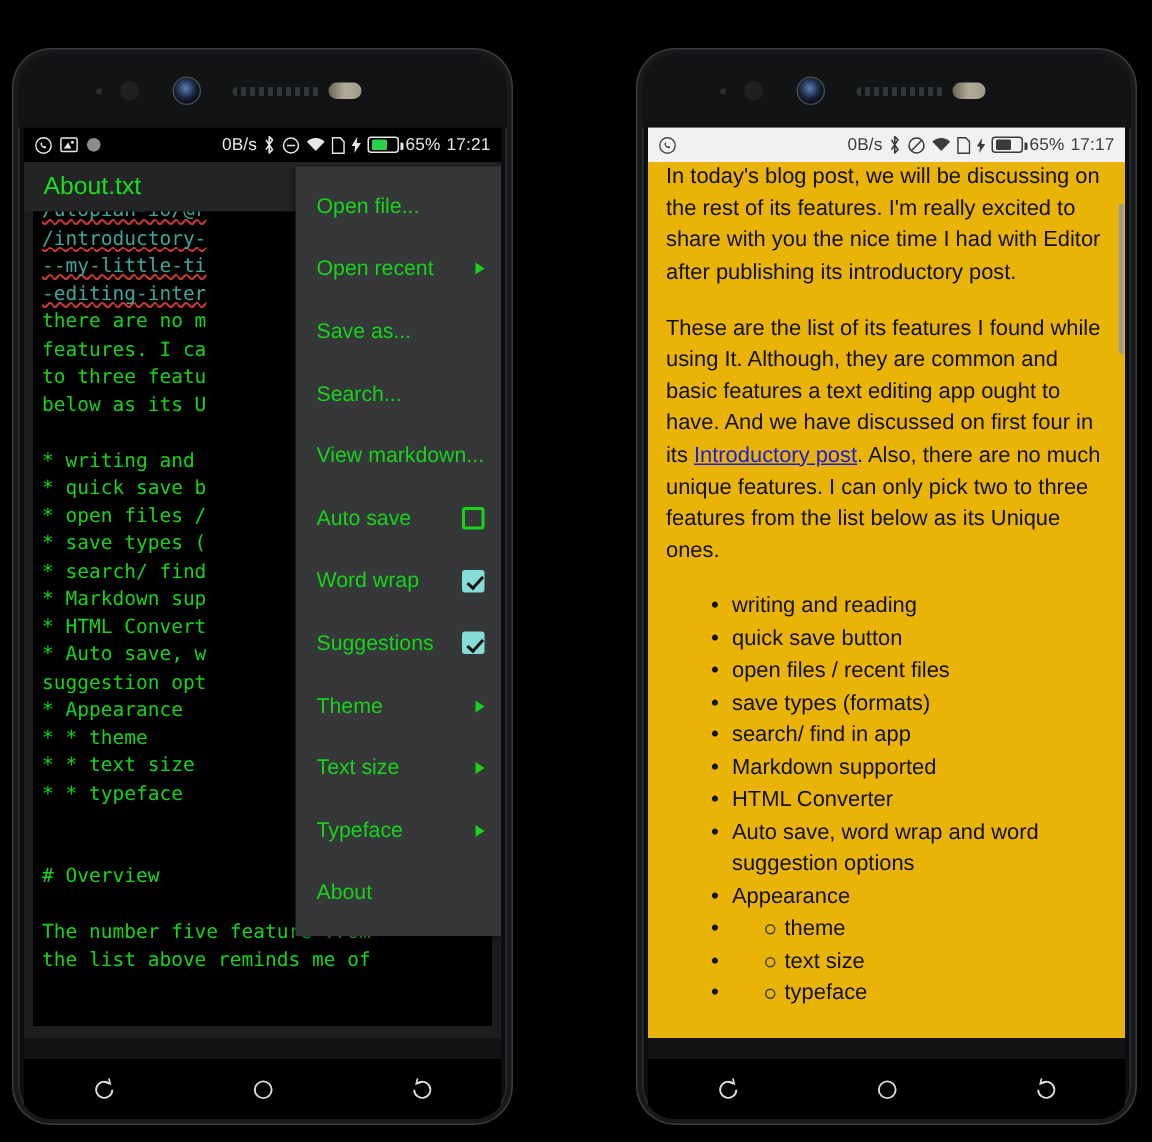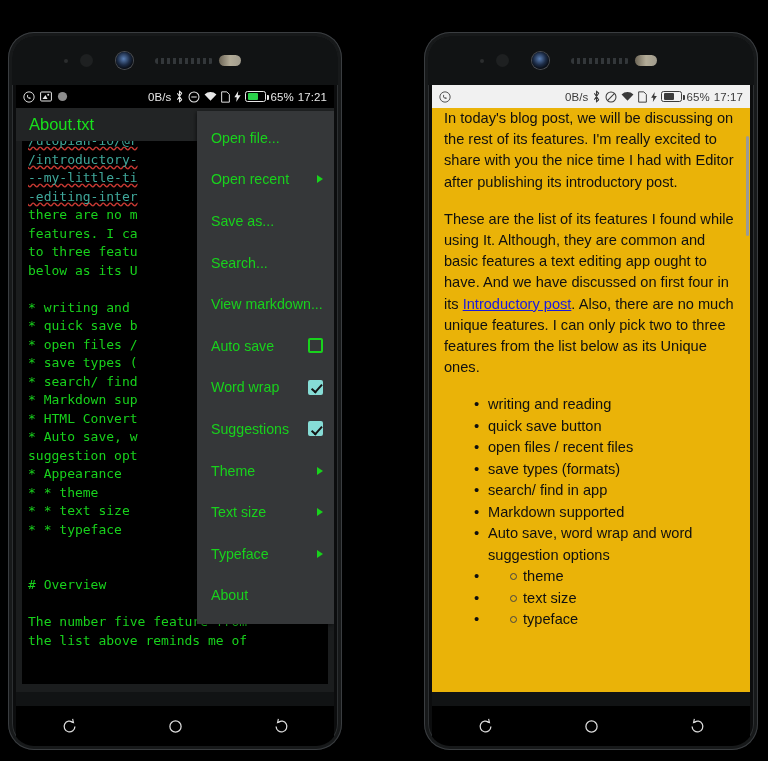--- a/index.html
+++ b/index.html
@@ -465,21 +465,23 @@
           <div class="md-body">
             <p>In today's blog post, we will be discussing on the rest of its features. I'm really excited to share with you the nice time I had with Editor after publishing its introductory post.</p>
             <p><span>These are the list of its features I found while using It. Although, they are common and basic features a text editing app ought to have. And we have discussed on first four in its </span><a href="#">Introductory post</a><span>. Also, there are no much unique features. I can only pick two to three features from the list below as its Unique ones.</span></p>
             <ul class="md-list" id="md-list">
                 <li><span>writing and reading</span></li>
                 <li><span>quick save button</span></li>
                 <li><span>open files / recent files</span></li>
                 <li><span>save types (formats)</span></li>
                 <li><span>search/ find in app</span></li>
                 <li><span>Markdown supported</span></li>
+                <li><span>HTML Converter</span></li>
                 <li><span>Auto save, word wrap and word suggestion options</span></li>
+                <li><span>Appearance</span></li>
                 <li class="sub"><span class="sub-inner">theme</span></li>
                 <li class="sub"><span class="sub-inner">text size</span></li>
                 <li class="sub"><span class="sub-inner">typeface</span></li>
               </ul>
 
             <div class="md-scroll"></div>
           </div>
 
         </div>
       </div>

